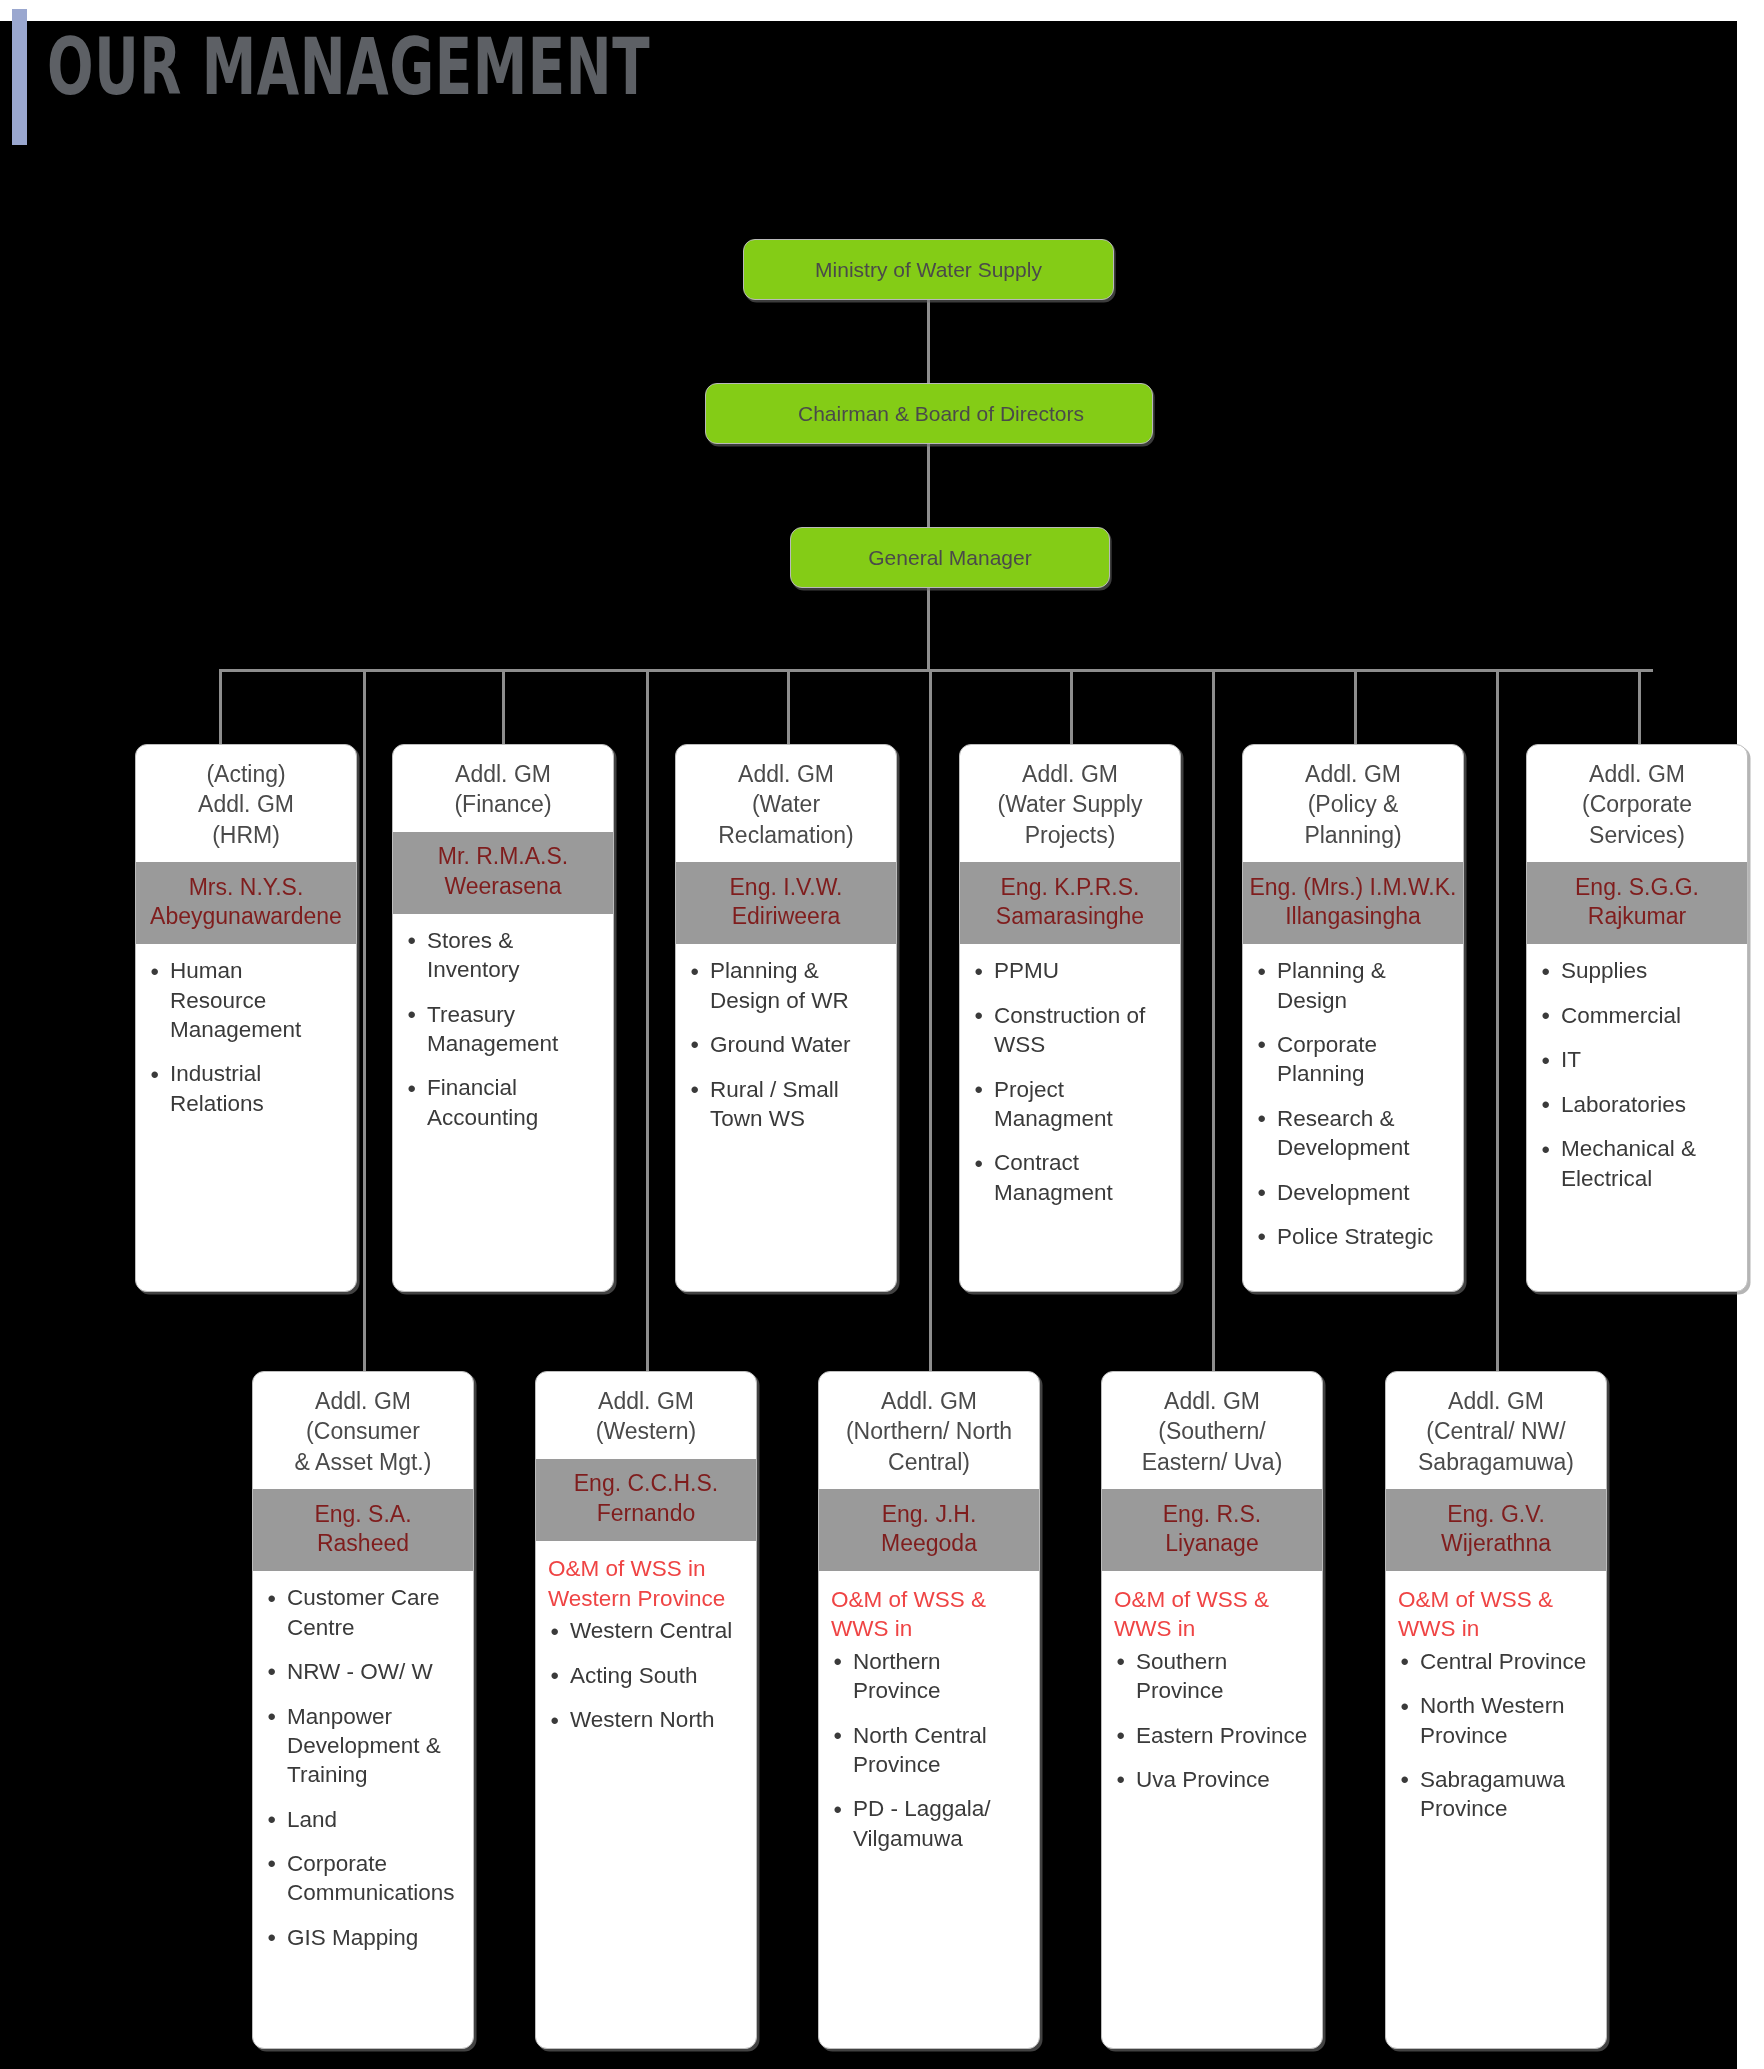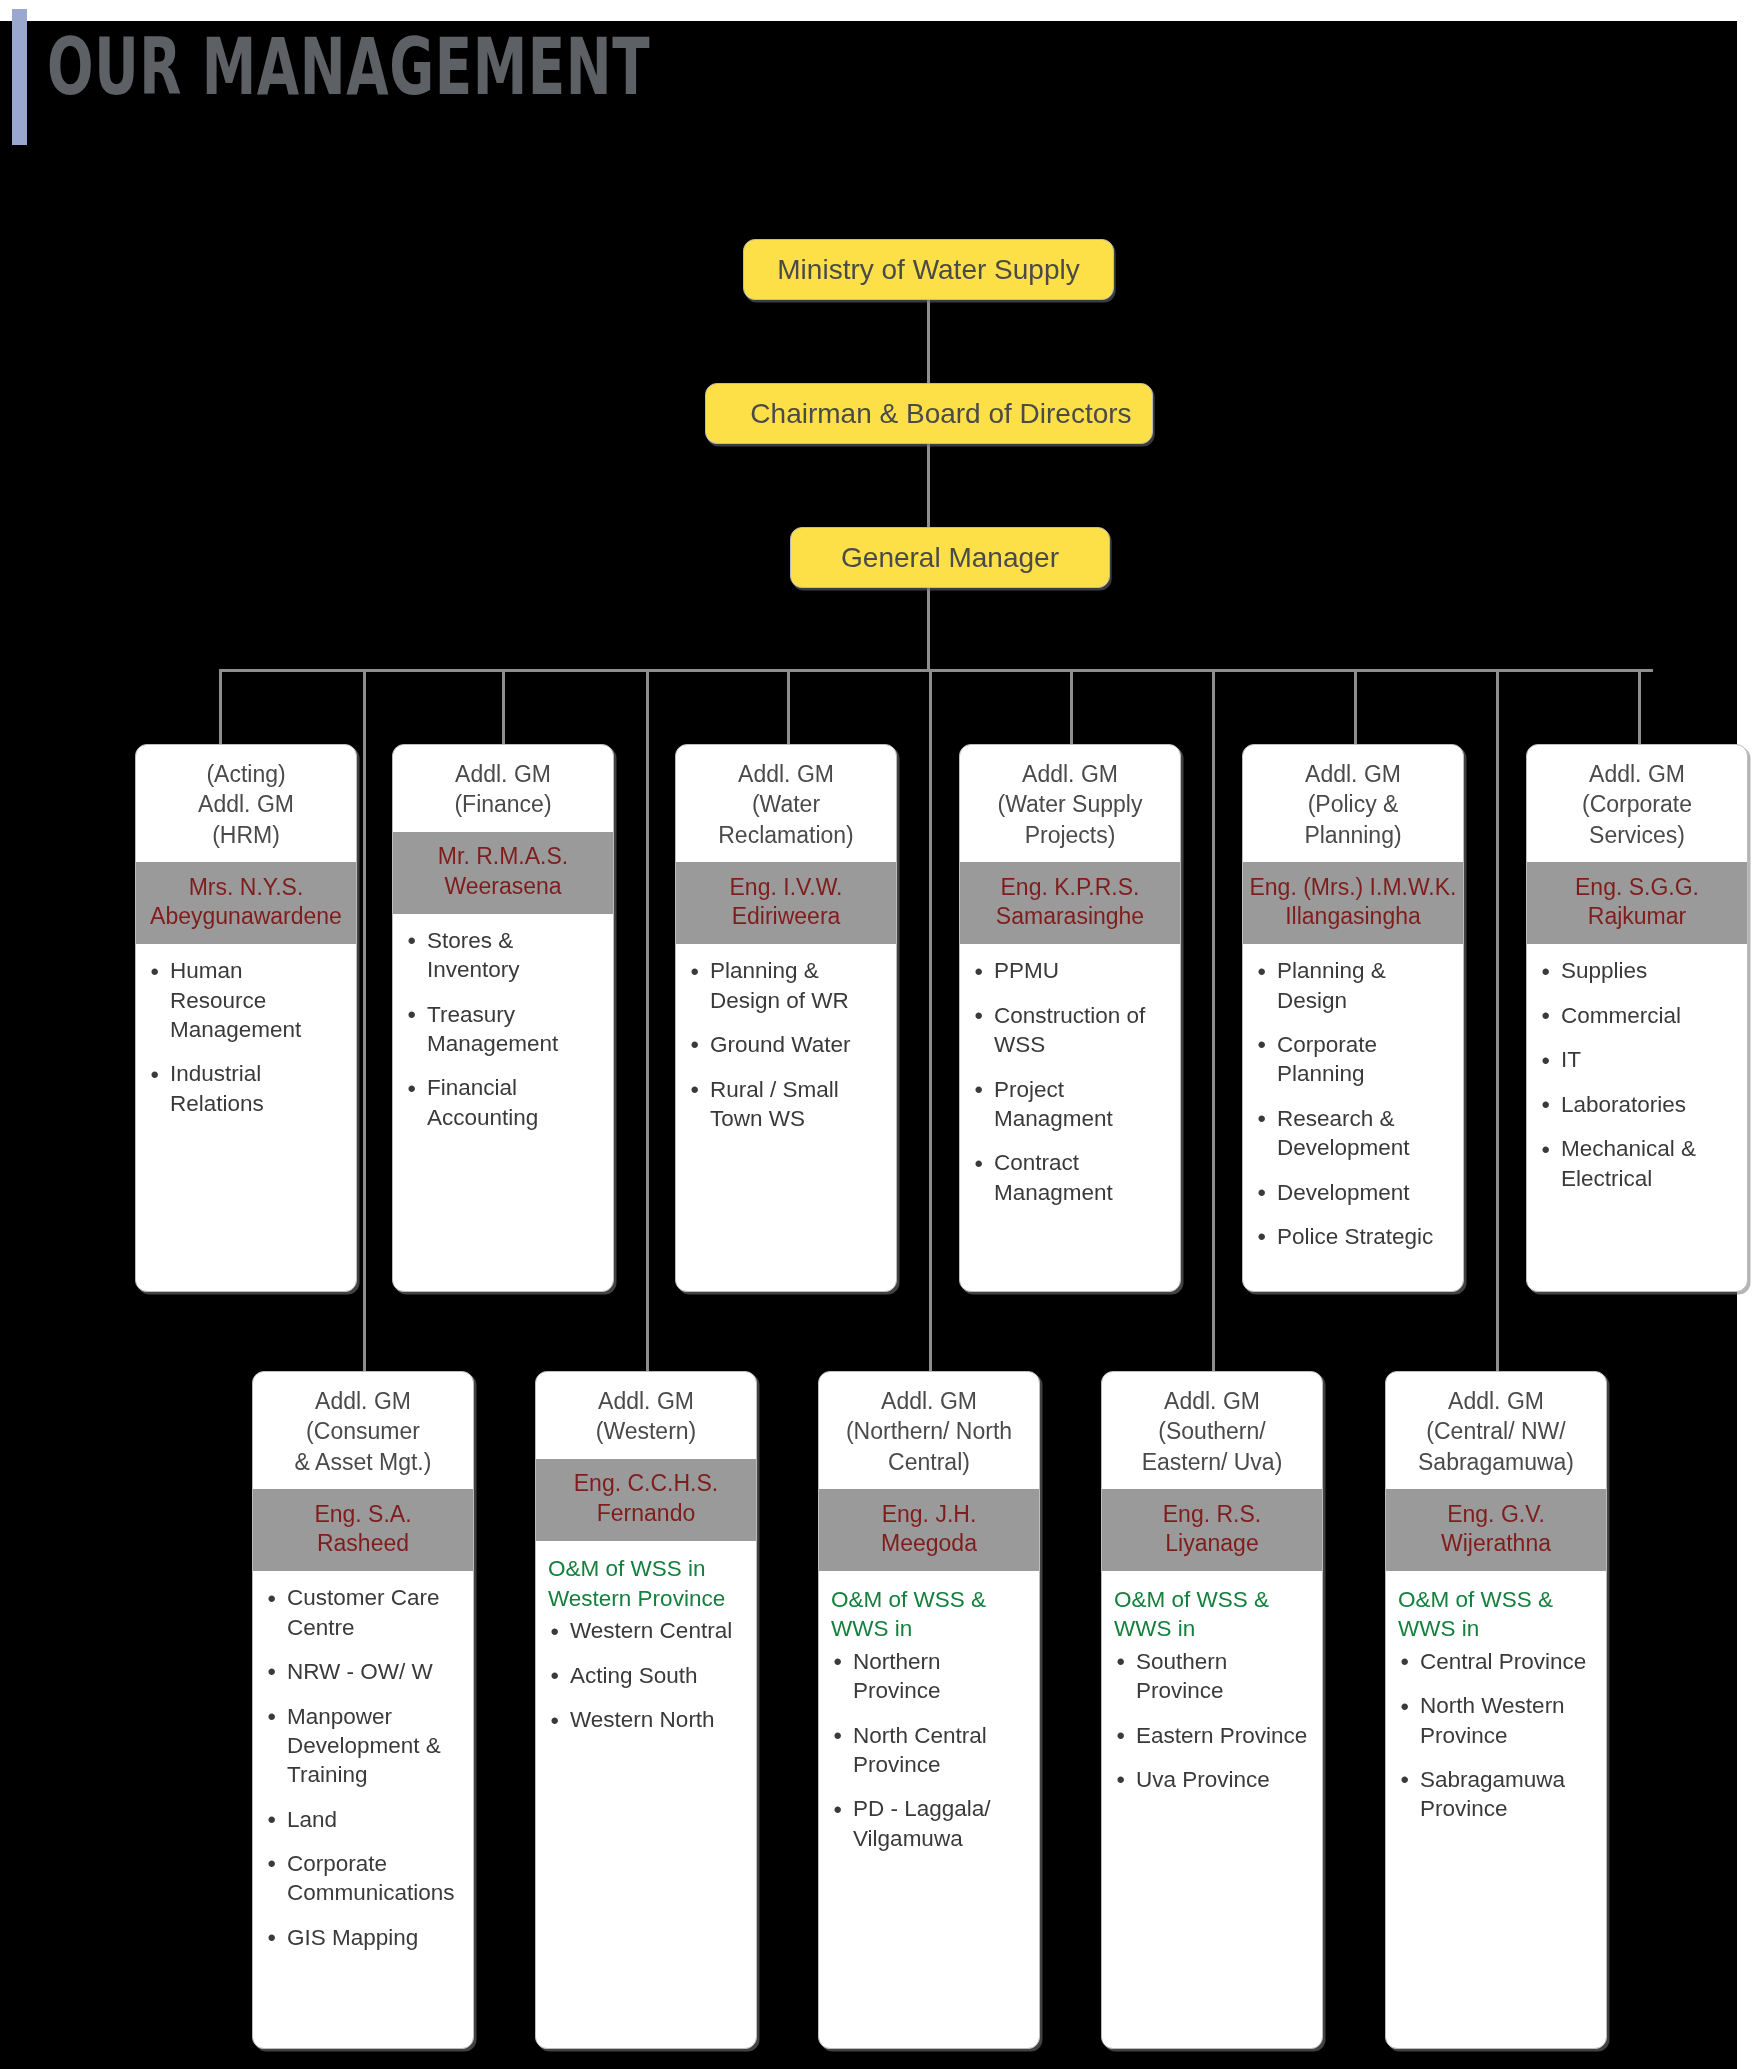--- a/index.html
+++ b/index.html
@@ -59,29 +59,29 @@
   .conn {
     position: absolute;
     background: #8e8e8e;
   }
   .conn-v { width: 2.5px; }
   .conn-h { height: 3.4px; }
 
   
   .topnode {
     position: absolute;
-    background: #fde047;
+    background: #84cc16;
     border: 0.8px solid #b9b9b9;
     border-radius: 12px;
     box-shadow: 1.7px 2.5px 0 rgba(110,110,110,0.55);
     display: flex;
     align-items: center;
     justify-content: center;
     color: #4a4a4a;
-    font-size: 28px;
+    font-size: 21px;
     box-sizing: border-box;
   }
 
   
   .card {
     position: absolute;
     background: #ffffff;
     border: 0.8px solid #bdbdbd;
     border-radius: 12px;
     box-shadow: 2.5px 2.5px 0 rgba(120,120,120,0.55);
@@ -109,21 +109,21 @@
   }
   .card-body {
     flex: 1 1 auto;
     padding: 12px 12px 8.5px 12px;
     color: #3a3a3a;
     font-size: 22.5px;
     line-height: 1.3;
   }
   .card-intro {
     margin: 1.7px 0 3.4px 0;
-    color: #15803d;
+    color: #ef4444;
     font-size: 22.5px;
     line-height: 1.3;
     white-space: pre-line;
   }
   ul.bullets {
     margin: 0;
     padding: 0;
     list-style: none;
   }
   ul.bullets li {

